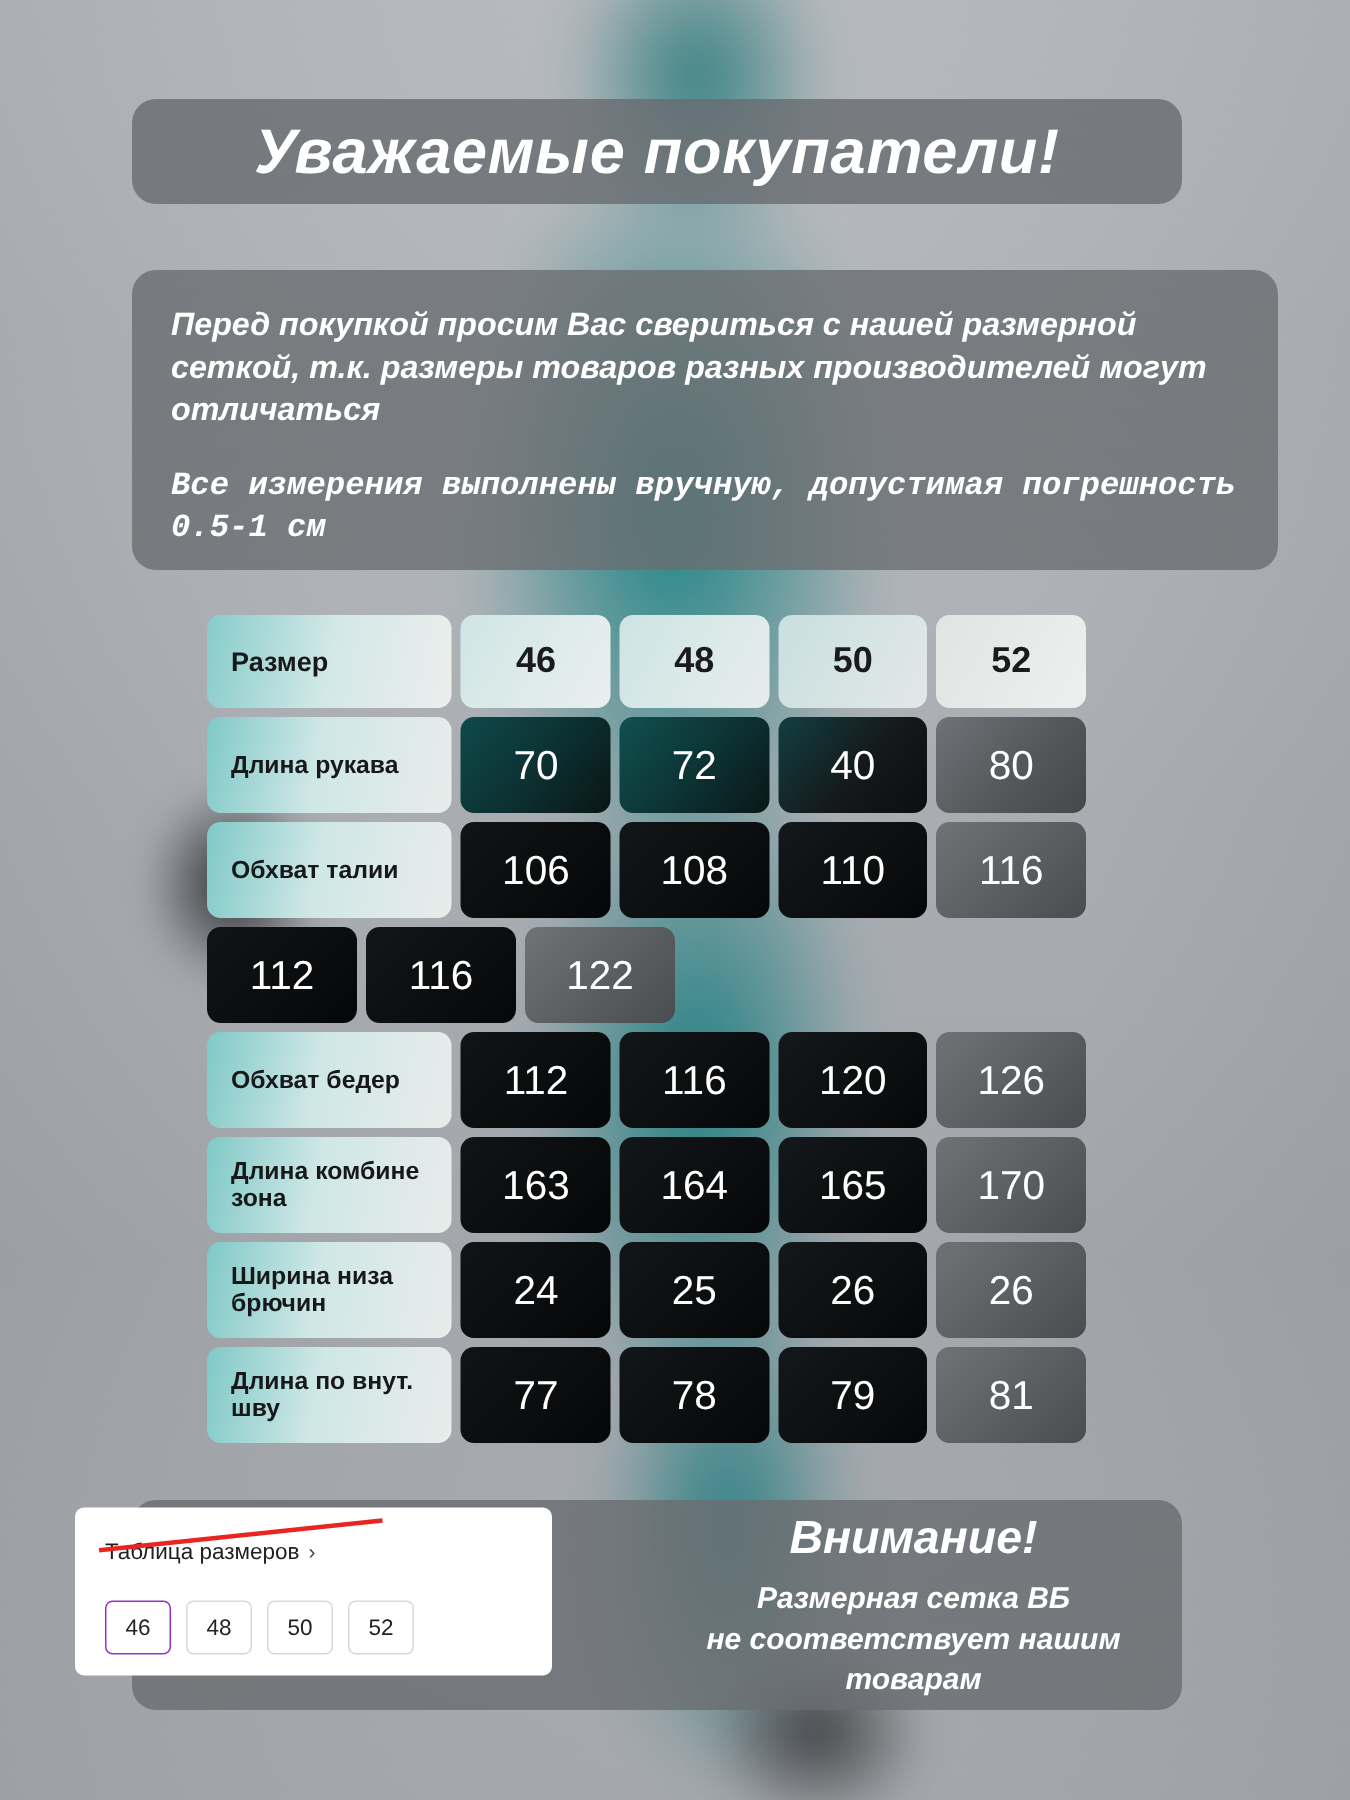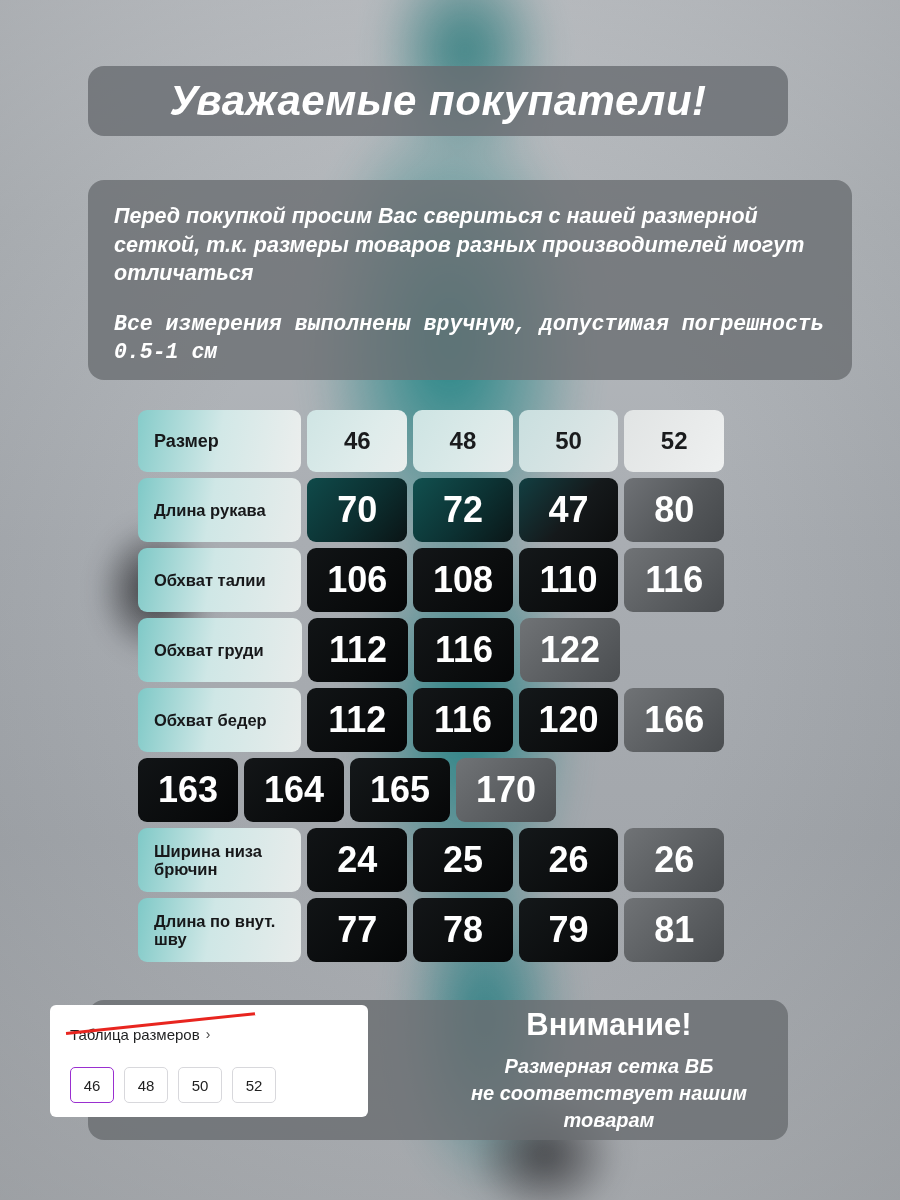--- a/index.html
+++ b/index.html
@@ -101,21 +101,21 @@
   }
   .cell-label.head {
     background: linear-gradient(100deg, #86ccca 0%, #d2e8e7 50%, #eceeed 100%);
     font-size: 18px;
   }
 
   .cell-val {
     width: 100px;
     border-radius: 9px;
     display: flex; align-items: center; justify-content: center;
-    font-size: 36px; color: #ffffff; font-weight: 700;
+    font-size: 27px; color: #ffffff; font-weight: 400;
   }
   .cell-val.head {
     font-size: 24px; font-weight: bold; color: #1a1b1d;
   }
   
   .c1 { background: linear-gradient(130deg, #0f4a4a 0%, #0c2f30 55%, #0a1415 100%); }
   .c2 { background: linear-gradient(130deg, #11504f 0%, #0c3233 55%, #0a1617 100%); }
   .c3 { background: linear-gradient(130deg, #123f42 0%, #15191b 55%, #0c0d0e 100%); }
   .c4 { background: linear-gradient(130deg, #6f7276 0%, #55585b 55%, #45484b 100%); }
 
@@ -171,21 +171,21 @@
   .wb-size.active { border: 1.6px solid #9a2fd0; }
 
   .attention {
     position: absolute;
     left: 430px; top: 1000px;
     width: 358px; height: 140px;
     display: flex; flex-direction: column;
     align-items: center; justify-content: center;
   }
   .attention-title {
-    font-size: 31px; font-weight: bold; color: #ffffff;
+    font-size: 31px; font-weight: bold; font-style: italic; color: #ffffff;
     margin-bottom: 10px;
     text-align: center;
   }
   .attention-sub {
     font-size: 20px; font-weight: bold; font-style: italic; color: #ffffff;
     line-height: 1.35; text-align: center;
   }
 </style>
 </head>
 <body>
@@ -215,48 +215,48 @@
       <div class="cell-val head c1 head">46</div>
       <div class="cell-val head c2 head">48</div>
       <div class="cell-val head c3 head">50</div>
       <div class="cell-val head c4 head">52</div>
     </div>
 
     <div class="trow">
       <div class="cell-label">Длина рукава</div>
       <div class="cell-val c1">70</div>
       <div class="cell-val c2">72</div>
-      <div class="cell-val c3">47</div>
+      <div class="cell-val c3">40</div>
       <div class="cell-val c4">80</div>
     </div>
 
     <div class="trow">
       <div class="cell-label">Обхват талии</div>
       <div class="cell-val c1 dark">106</div>
       <div class="cell-val c2 dark">108</div>
       <div class="cell-val c3 dark">110</div>
       <div class="cell-val c4 dark">116</div>
     </div>
 
     <div class="trow">
-      <div class="cell-label">Обхват груди</div>
       <div class="cell-val c1 dark">112</div>
       <div class="cell-val c2 dark">116</div>
       <div class="cell-val c4 dark">122</div>
     </div>
 
     <div class="trow">
       <div class="cell-label">Обхват бедер</div>
       <div class="cell-val c1 dark">112</div>
       <div class="cell-val c2 dark">116</div>
       <div class="cell-val c3 dark">120</div>
-      <div class="cell-val c4 dark">166</div>
-    </div>
-
-    <div class="trow">
+      <div class="cell-val c4 dark">126</div>
+    </div>
+
+    <div class="trow">
+      <div class="cell-label">Длина комбине зона</div>
       <div class="cell-val c1 dark">163</div>
       <div class="cell-val c2 dark">164</div>
       <div class="cell-val c3 dark">165</div>
       <div class="cell-val c4 dark">170</div>
     </div>
 
     <div class="trow">
       <div class="cell-label">Ширина низа брючин</div>
       <div class="cell-val c1 dark">24</div>
       <div class="cell-val c2 dark">25</div>

